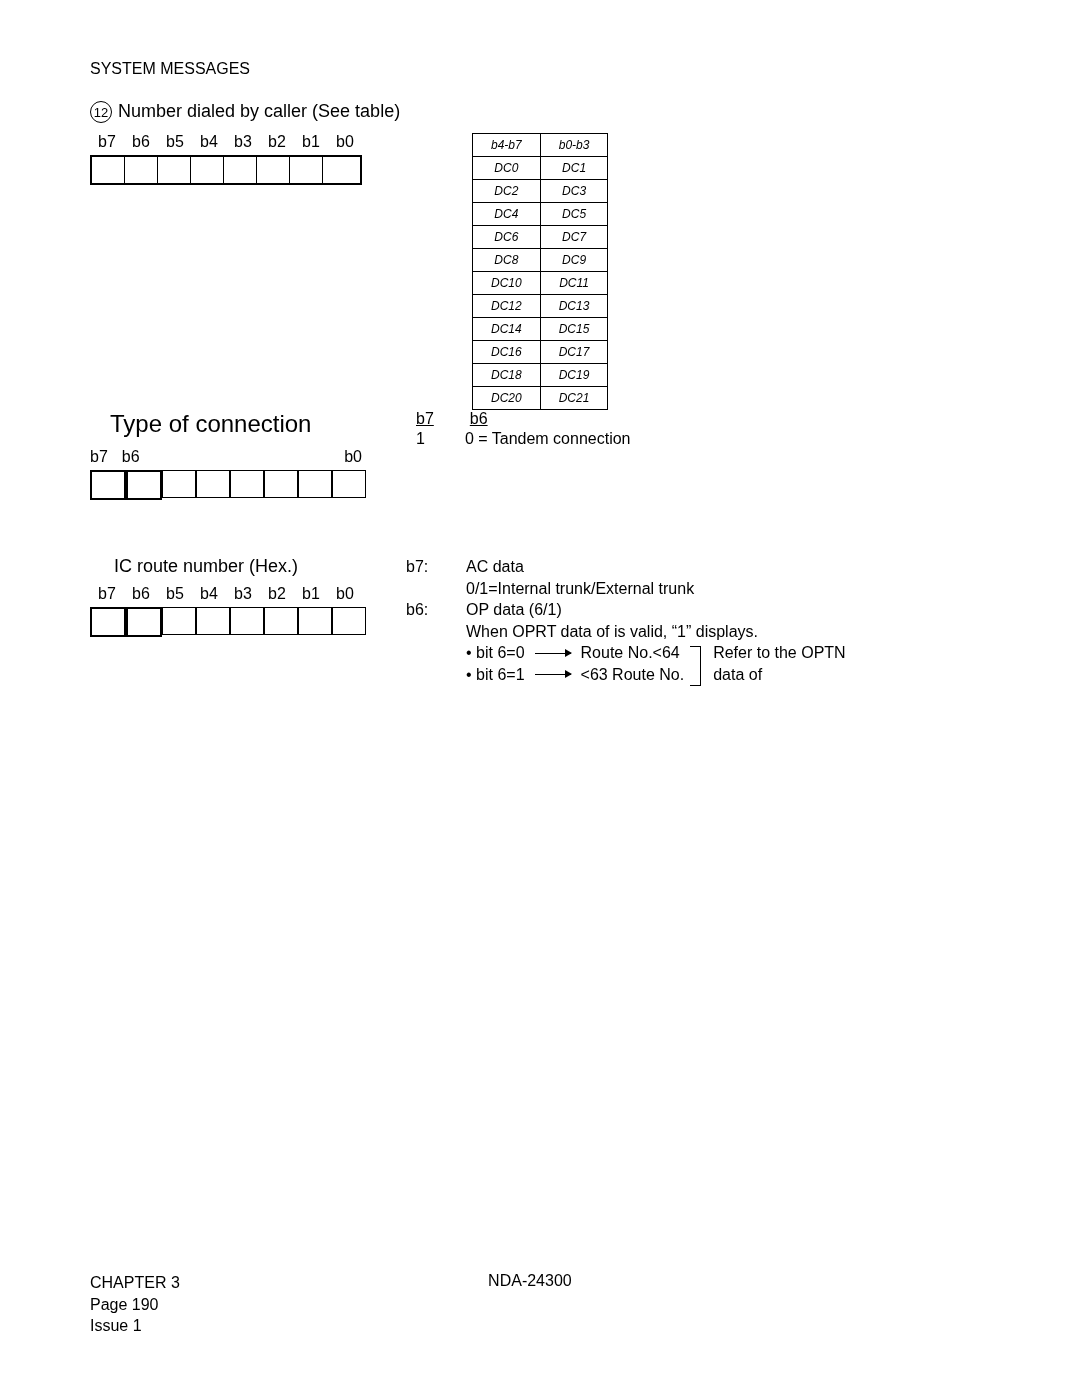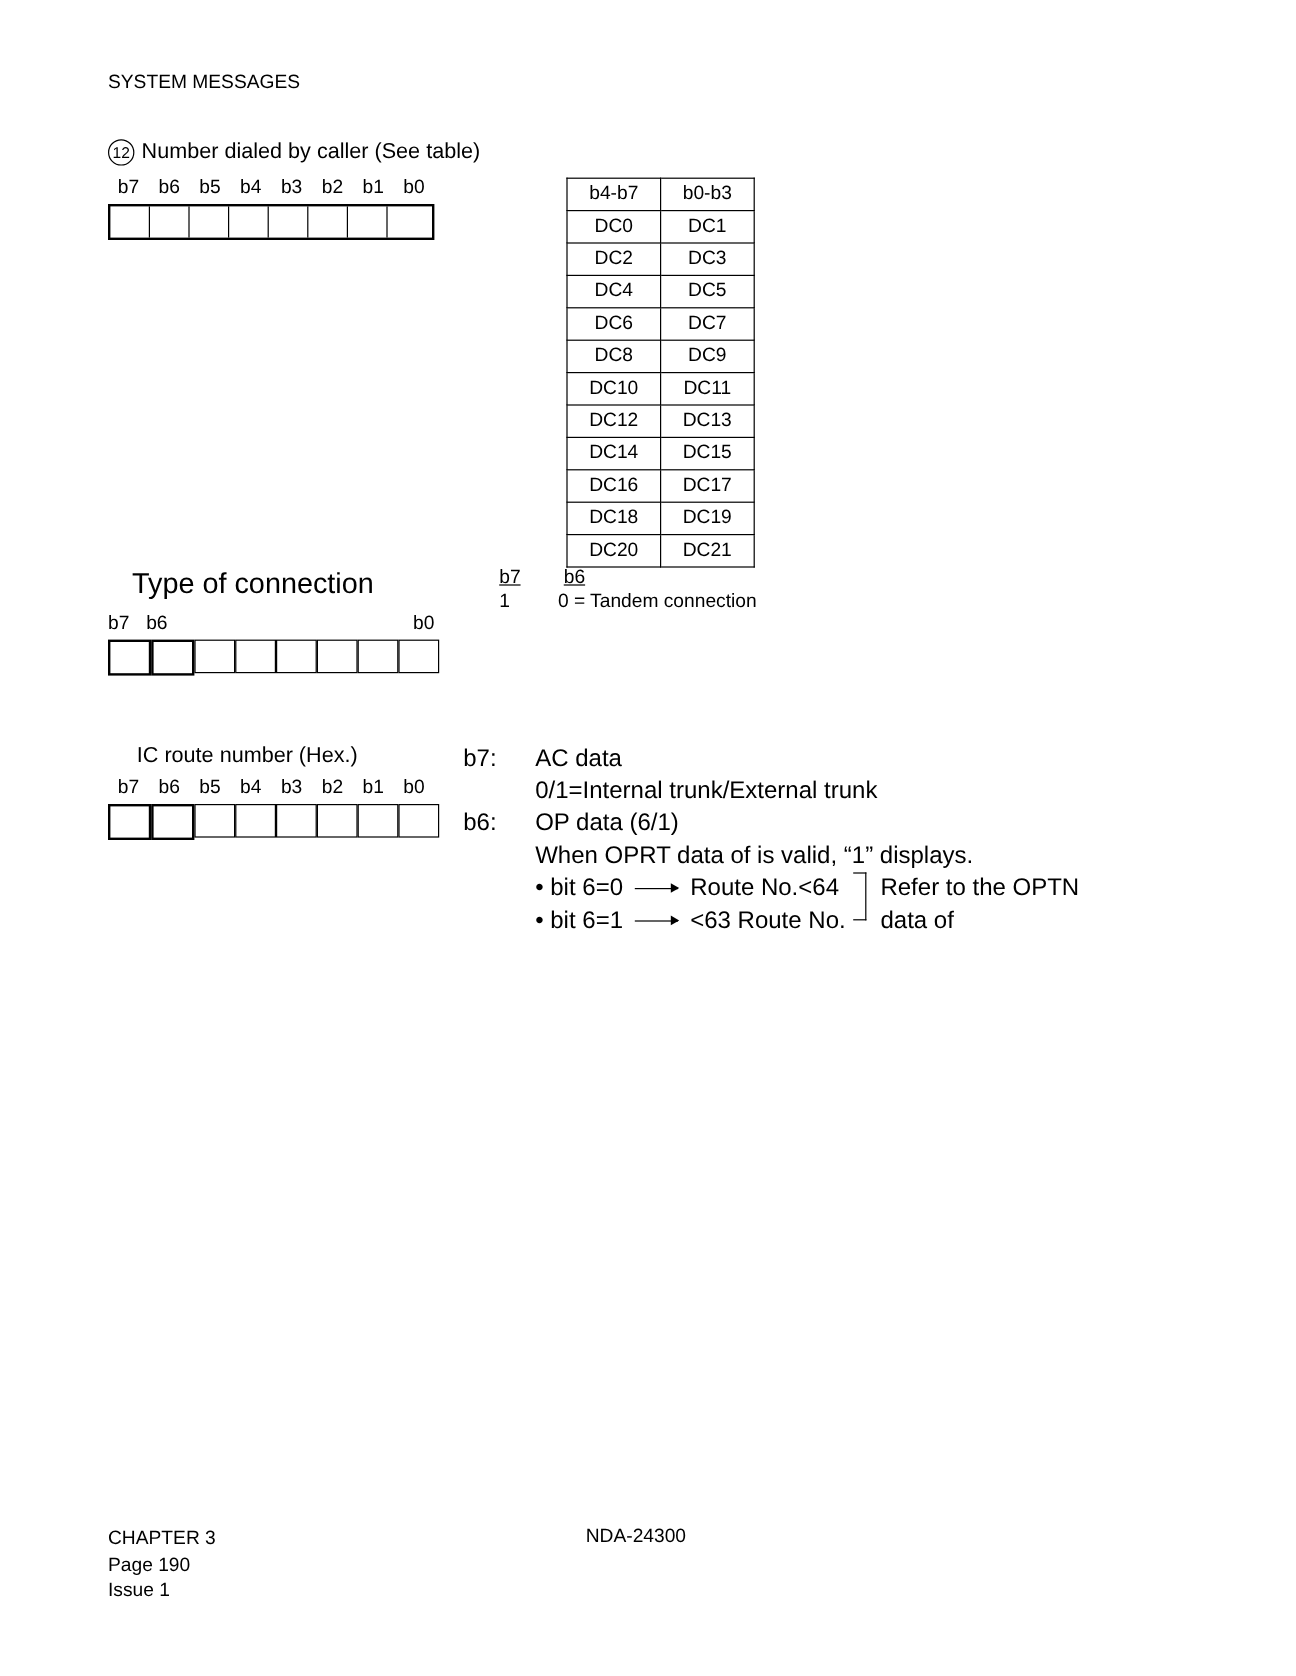--- a/index.html
+++ b/index.html
@@ -11,21 +11,21 @@
     background: #fff;
     width: 1080px;
     height: 1397px;
     position: relative;
   }
   .page {
     padding: 60px 90px 0 90px;
   }
   .header {
     font-size: 16px;
-    margin-bottom: 38px;
+    margin-bottom: 23px;
   }
   .section-title {
     font-size: 18px;
     margin-bottom: 10px;
     display: flex;
     gap: 6px;
   }
   .circled {
     display: inline-flex;
     align-items: center;
@@ -60,21 +60,22 @@
     border-right: 1px solid #000;
   }
   .bitbox .cell:last-child {
     border-right: none;
   }
   .bitbox.thick .cell {
     height: 26px;
   }
   .dc-table {
     border-collapse: collapse;
-    font-size: 16px;
+    font-size: 12px;
+    font-style: italic;
   }
   .dc-table td, .dc-table th {
     border: 1px solid #000;
     padding: 4px 18px;
     text-align: center;
     font-weight: normal;
   }
   .tandem-heading {
     font-size: 18px;
     margin-top: 36px;
@@ -132,22 +133,23 @@
     margin-top: 56px;
     margin-bottom: 8px;
     margin-left: 24px;
   }
   .ic-row {
     display: flex;
     align-items: flex-start;
     gap: 20px;
   }
   .ic-desc {
-    font-size: 20px;
+    font-size: 16px;
     line-height: 1.35;
+    margin-left: 20px;
   }
   .ic-desc .row {
     display: flex;
     gap: 6px;
   }
   .ic-desc .lbl {
     width: 54px;
   }
   .ic-desc .indent {
     margin-left: 60px;
@@ -355,21 +357,21 @@
           <span class="lbl">b7:</span>
           <span>AC data</span>
         </div>
       <div class="indent">0/1=Internal trunk/External trunk</div>
       <div class="row">
           <span class="lbl">b6:</span>
           <span>OP data (6/1)</span>
         </div>
       <div class="indent">When OPRT data of   is valid, “1” displays.</div>
 
-      <div style="display:flex; align-items:flex-start;">
+      <div style="display:flex; align-items:flex-end;">
         <div>
           <div class="bullet-row">
             <span>• bit 6=0</span>
             <span class="arrow"></span>
             <span>Route No.&lt;64</span>
           </div>
           <div class="bullet-row">
             <span>• bit 6=1</span>
             <span class="arrow"></span>
             <span>&lt;63 Route No.</span>

